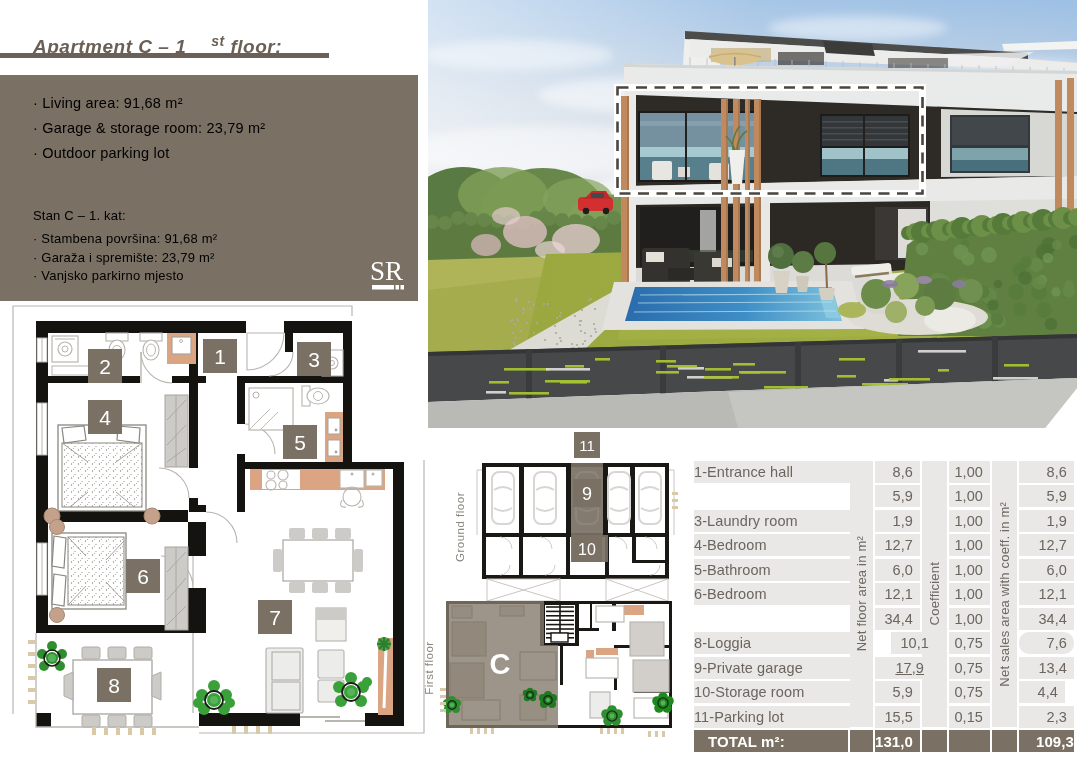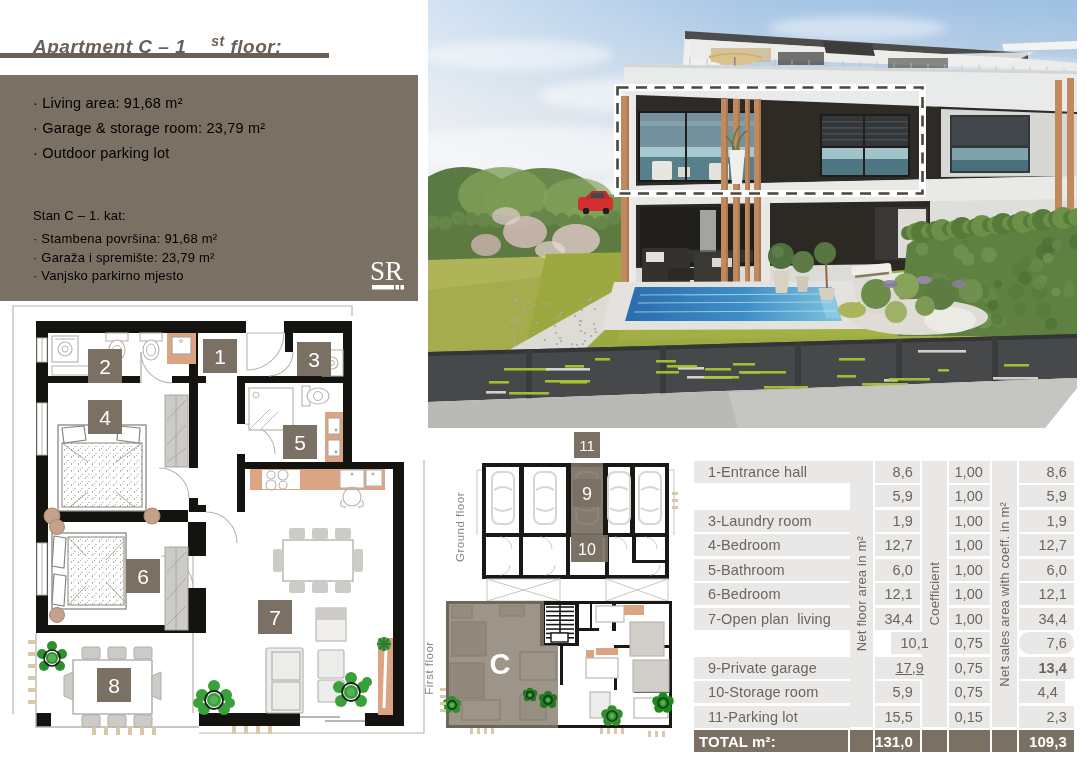--- a/index.html
+++ b/index.html
@@ -9,21 +9,21 @@
   .title{left:33px;top:33px;font-size:19px;font-weight:bold;font-style:italic;
          color:#6a6057;letter-spacing:.5px;}
   .title sup{font-size:14px;margin-left:25px;}
   .titlebar{left:0;top:53px;width:329px;height:5px;background:#6a6057;}
   .infobox{left:0;top:75px;width:418px;height:226px;background:#7a7064;color:#fff;}
   .ib1{left:33px;top:91px;font-size:14.5px;line-height:25px;letter-spacing:.2px;}
   .ib2{left:33px;top:163px;font-size:13px;line-height:18.4px;letter-spacing:.2px;margin-top:44px;}
   .srlogo{left:370px;top:256px;width:34px;height:36px;}
   .tablewrap{left:694px;top:461px;width:380px;height:291px;font-size:14.5px;color:#6b655f;letter-spacing:.1px;}
   .trow{position:absolute;left:0;width:156px;height:22px;background:#e9e8e6;
-        display:flex;align-items:center;padding-left:14px;box-sizing:border-box;
+        display:flex;align-items:center;padding-left:0;box-sizing:border-box;
         white-space:nowrap;}
   .tval{position:absolute;height:22px;background:#e9e8e6;display:flex;
         align-items:center;justify-content:flex-end;padding-right:7px;box-sizing:border-box;}
   .vstrip{position:absolute;top:0;height:266px;background:#e9e8e6;color:#6e6862;
           display:flex;align-items:center;justify-content:center;}
   .vtext{writing-mode:vertical-rl;transform:rotate(180deg);font-size:13px;
          white-space:nowrap;letter-spacing:.2px;}
   .totrow{position:absolute;top:269px;height:22px;background:#7a7064;color:#fff;
           font-weight:bold;font-size:15px;display:flex;align-items:center;box-sizing:border-box;}
 </style>
@@ -1071,45 +1071,45 @@
     <div class="trow" style="top:97.8px;">5-Bathroom</div>
     <div class="tval" style="top:97.8px;left:181px;width:45px;">6,0</div>
     <div class="tval" style="top:97.8px;left:255px;width:41px;">1,00</div>
     <div class="tval" style="top:97.8px;left:325px;width:55px;">6,0</div>
 
     <div class="trow" style="top:122.2px;">6-Bedroom</div>
     <div class="tval" style="top:122.2px;left:181px;width:45px;">12,1</div>
     <div class="tval" style="top:122.2px;left:255px;width:41px;">1,00</div>
     <div class="tval" style="top:122.2px;left:325px;width:55px;">12,1</div>
 
-    <div class="trow" style="top:146.7px;">7-Open plan&nbsp; living</div>
     <div class="tval" style="top:146.7px;left:181px;width:45px;">34,4</div>
     <div class="tval" style="top:146.7px;left:255px;width:41px;">1,00</div>
     <div class="tval" style="top:146.7px;left:325px;width:55px;">34,4</div>
 
+    <div class="trow" style="top:171.2px;">8-Loggia</div>
     <div class="tval" style="top:171.2px;left:197px;width:45px;">10,1</div>
     <div class="tval" style="top:171.2px;left:255px;width:41px;">0,75</div>
     <div class="tval" style="top:171.2px;left:325px;width:55px;border-radius:10px;">7,6</div>
 
     <div class="trow" style="top:195.6px;">9-Private garage</div>
     <div class="tval" style="top:195.6px;left:181px;width:56px;text-decoration:underline;">17,9</div>
     <div class="tval" style="top:195.6px;left:255px;width:41px;">0,75</div>
-    <div class="tval" style="top:195.6px;left:325px;width:55px;font-weight:bold;">13,4</div>
+    <div class="tval" style="top:195.6px;left:325px;width:55px;">13,4</div>
 
     <div class="trow" style="top:220.0px;">10-Storage room</div>
     <div class="tval" style="top:220.0px;left:181px;width:45px;">5,9</div>
     <div class="tval" style="top:220.0px;left:255px;width:41px;">0,75</div>
     <div class="tval" style="top:220.0px;left:325px;width:46px;">4,4</div>
 
     <div class="trow" style="top:244.5px;">11-Parking lot</div>
     <div class="tval" style="top:244.5px;left:181px;width:45px;">15,5</div>
     <div class="tval" style="top:244.5px;left:255px;width:41px;">0,15</div>
     <div class="tval" style="top:244.5px;left:325px;width:55px;">2,3</div>
 
-    <div class="totrow" style="left:0;width:154px;padding-left:5px;">TOTAL m²:</div>
+    <div class="totrow" style="left:0;width:154px;padding-left:14px;">TOTAL m²:</div>
     <div class="totrow" style="left:156px;width:23px;"></div>
     <div class="totrow" style="left:181px;width:45px;justify-content:flex-end;padding-right:7px;">131,0</div>
     <div class="totrow" style="left:228px;width:25px;"></div>
     <div class="totrow" style="left:255px;width:41px;"></div>
     <div class="totrow" style="left:298px;width:25px;"></div>
-    <div class="totrow" style="left:325px;width:55px;justify-content:flex-end;padding-right:7px;">109,3</div>
+    <div class="totrow" style="left:325px;width:55px;justify-content:flex-end;">109,3</div>
   </div>
 </div>
 
 </body></html>

